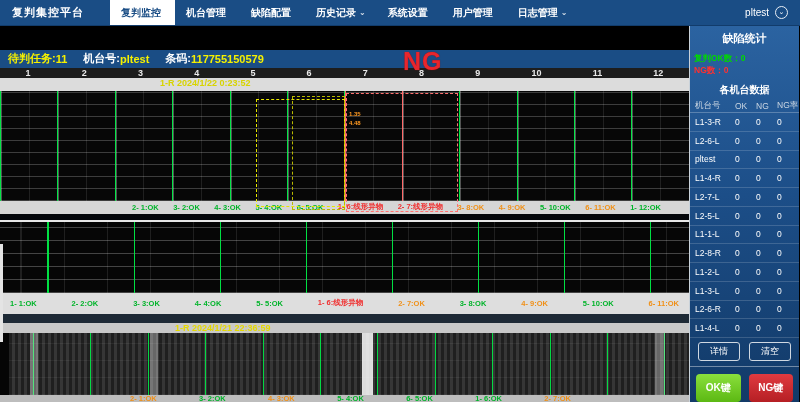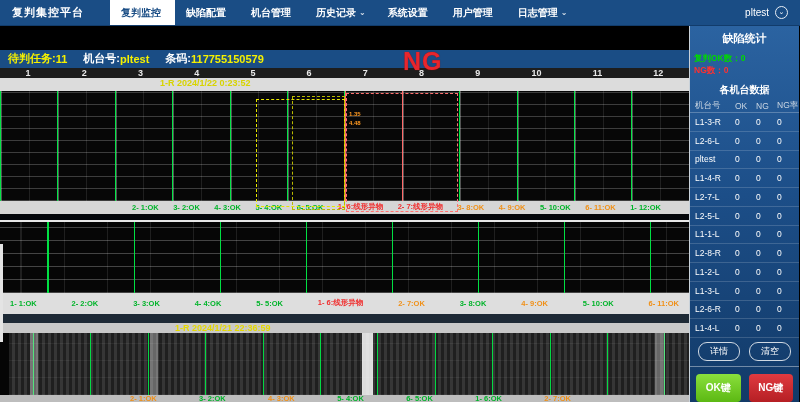--- a/index.html
+++ b/index.html
@@ -103,21 +103,21 @@
   .sb-title { text-align:center; font-weight:bold; font-size:11px; padding:5px 0 4px; }
   .sb-counters { padding:2px 0 2px 4px; font-weight:bold; line-height:12px; font-size:8.5px; }
   .cnt-ok { color:#00d800; } .cnt-ng { color:#ff3030; }
   .sb-table-title { text-align:center; font-weight:bold; font-size:10px; padding:5px 0 3px; }
   .mtable { flex:1; display:flex; flex-direction:column; min-height:0; }
   .mrow { display:grid; grid-template-columns:40px 21px 21px 23px; align-items:center;
     padding-left:5px; flex:1; border-bottom:1px solid rgba(255,255,255,.16); font-size:8.5px; }
   .mrow.mhead { color:#c9d5e2; flex:0 0 13px; border-bottom:1px solid rgba(255,255,255,.25); }
   .mrow .c { overflow:hidden; white-space:nowrap; }
   .sb-actions { display:flex; justify-content:center; gap:9px; padding:4px 0 5px; }
-  .sbtn { border:1px solid #cfd8e2; border-radius:9px; background:transparent; color:#fff;
+  .sbtn { border:1px solid #cfd8e2; border-radius:3px; background:transparent; color:#fff;
     font-size:9px; padding:2px 11px; cursor:pointer; font-family:inherit; }
   .sb-bottom { border-top:1px solid rgba(255,255,255,.4); padding:7px 6px 0;
     display:flex; gap:8px; flex:0 0 36px; }
   .bigbtn { flex:1; border:none; border-radius:4px; color:#fff; font-weight:bold;
     font-size:10px; padding:5px 0; text-align:center; cursor:pointer; font-family:inherit; }
   .okbtn { background:linear-gradient(180deg,#8ae03c,#5cb813); }
   .ngbtn { background:linear-gradient(180deg,#e03a40,#b51f24); }
 </style>
 </head>
 <body>
@@ -127,26 +127,26 @@
   <div class="navbar">
     <div class="brand">复判集控平台</div>
     <div class="nav-items">
 
         <div class="nav-item active">
           <span>复判监控</span>
           <span class="caret"></span>
         </div>
 
         <div class="nav-item">
+          <span>机台管理</span>
+          <span class="caret"></span>
+        </div>
+
+        <div class="nav-item">
           <span>缺陷配置</span>
-          <span class="caret"></span>
-        </div>
-
-        <div class="nav-item">
-          <span>机台管理</span>
           <span class="caret"></span>
         </div>
 
         <div class="nav-item">
           <span>历史记录</span>
           <span class="caret">⌄</span>
         </div>
 
         <div class="nav-item">
           <span>系统设置</span>

